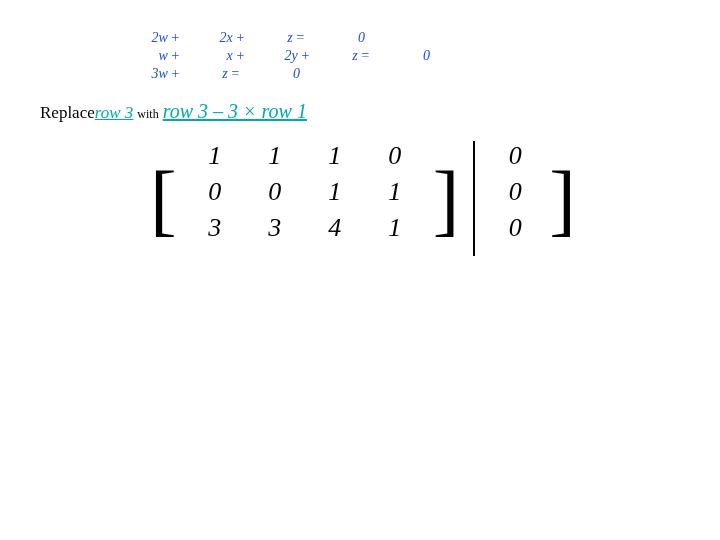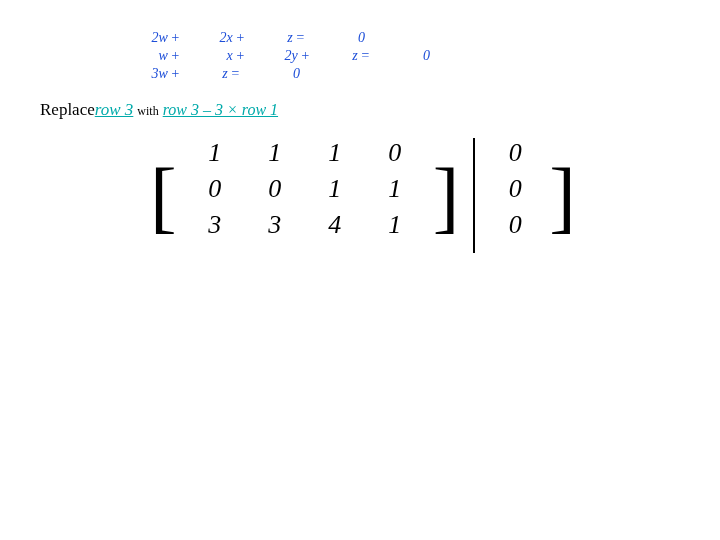--- a/index.html
+++ b/index.html
@@ -59,21 +59,21 @@
     .replace-instruction .with-word {
       font-style: normal;
       font-size: 12px;
       margin: 0 4px;
     }
 
     .replace-instruction .rhs-expr {
       color: #00aaaa;
       text-decoration: underline;
       font-style: italic;
-      font-size: 16px;
+      font-size: 20px;
     }
 
     
     .matrix-section {
       margin-left: 110px;
       margin-top: 5px;
     }
 
     .matrix-row {
       display: flex;

